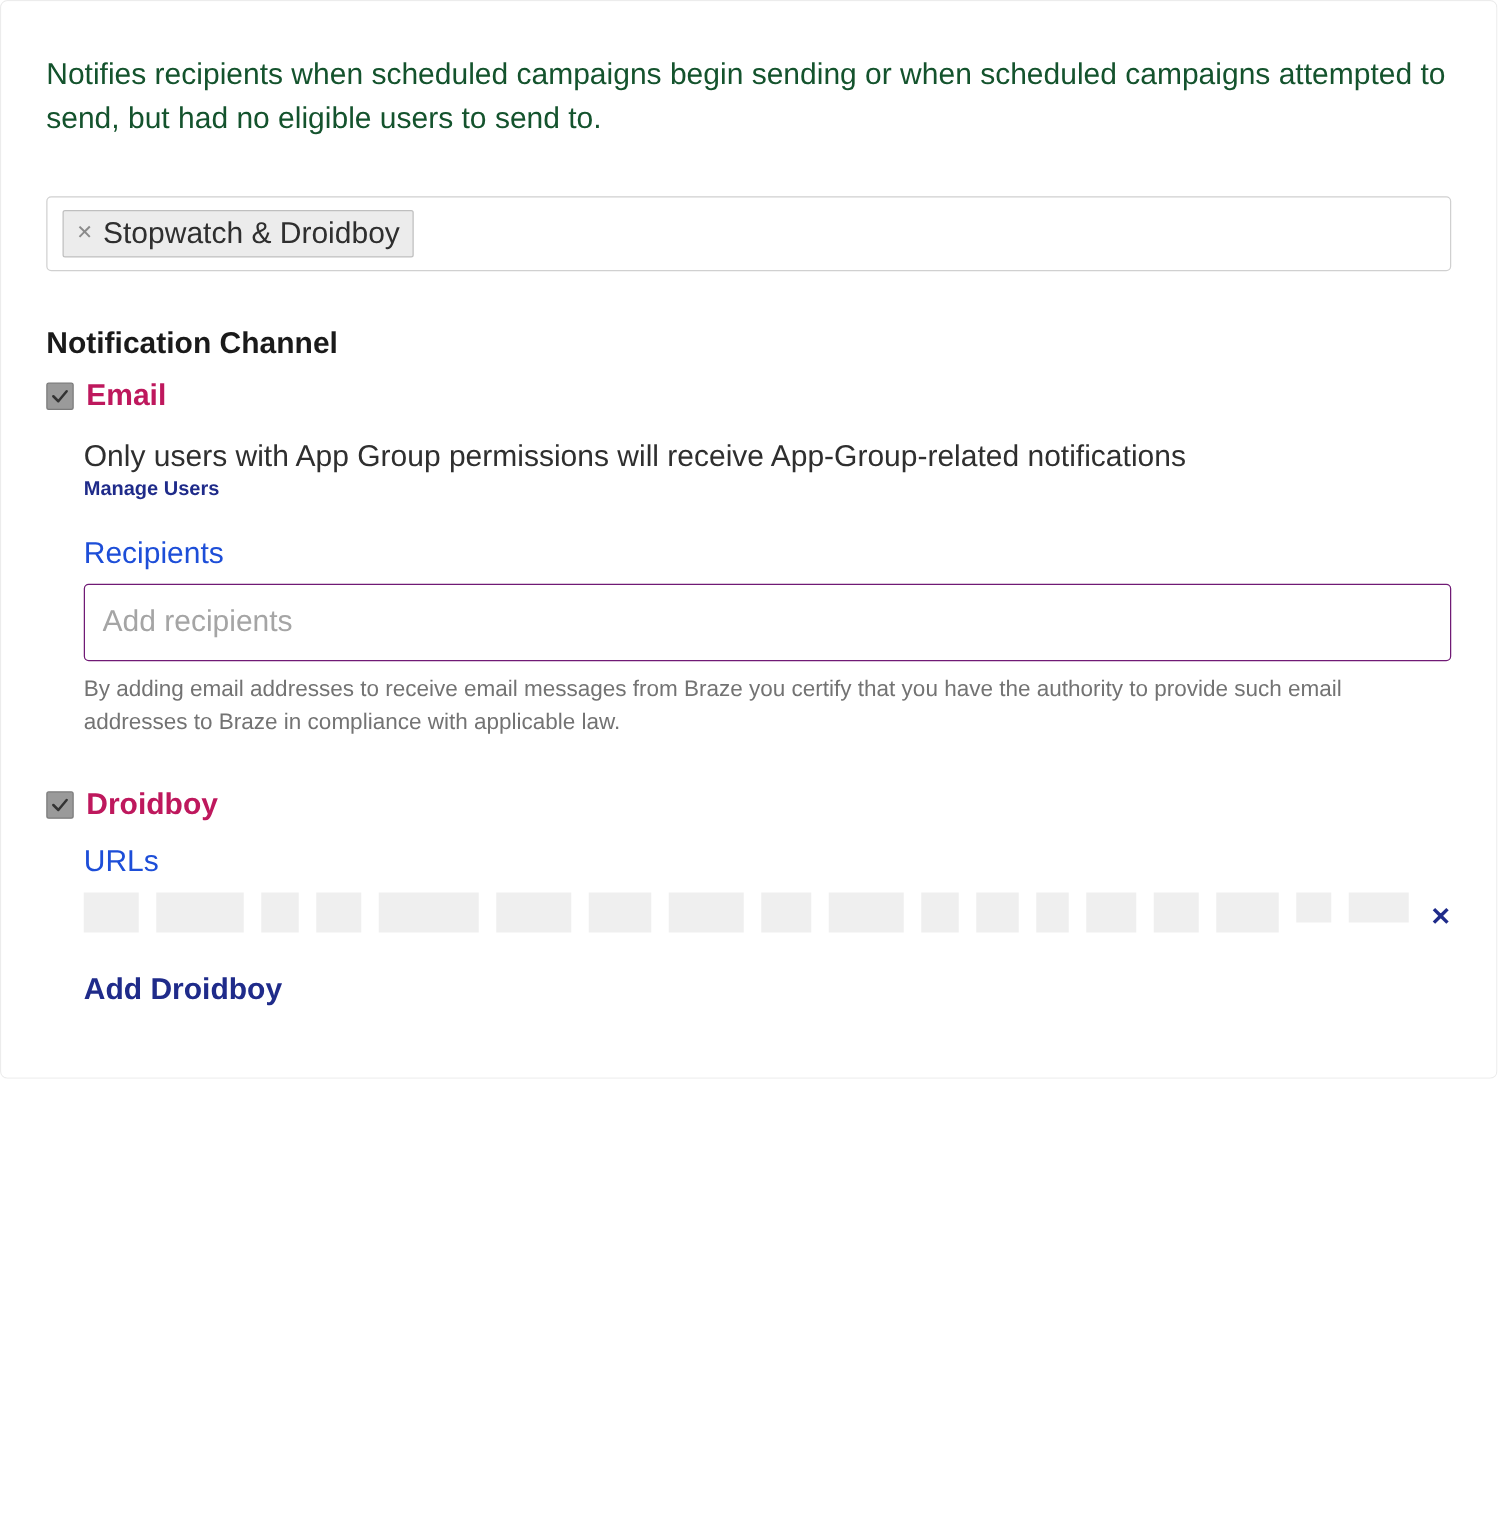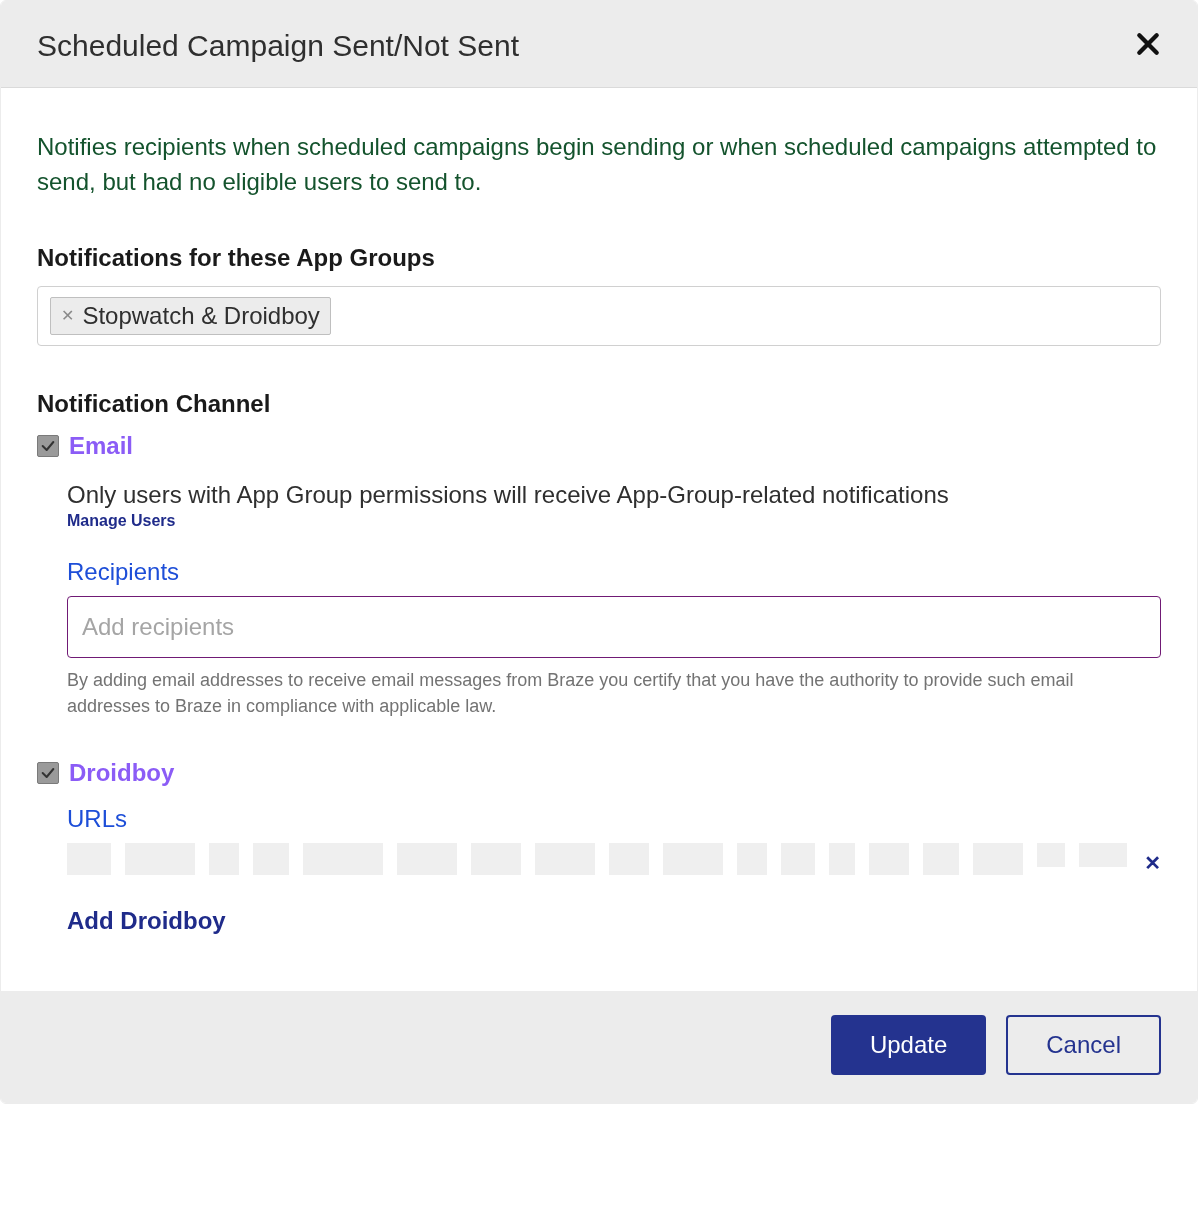--- a/index.html
+++ b/index.html
@@ -16,21 +16,21 @@
 
   .section-label { font-size: 24px; font-weight: 700; color: #1a1a1a; margin-bottom: 14px; }
 
   .tag-input { border: 1px solid #d0d0d0; border-radius: 4px; padding: 10px 12px; min-height: 60px; display: flex; align-items: center; margin-bottom: 44px; }
   .tag { display: inline-flex; align-items: center; gap: 8px; background: #ececec; border: 1px solid #bfbfbf; border-radius: 2px; padding: 4px 10px; font-size: 24px; color: #2f2f2f; }
   .tag-x { color: #8a8a8a; font-size: 16px; line-height: 1; cursor: pointer; }
 
   .channel-row { display: flex; align-items: center; gap: 10px; margin-top: 12px; margin-bottom: 18px; }
   .cb { width: 22px; height: 22px; border: 1px solid #7a7a7a; border-radius: 2px; background: #9a9a9a; display: inline-flex; align-items: center; justify-content: center; cursor: pointer; }
   .cb svg { display: block; }
-  .channel-label { font-size: 24px; font-weight: 700; color: #8b5cf6; }
+  .channel-label { font-size: 24px; font-weight: 700; color: #be185d; }
 
   .email-block, .webhook-block { padding-left: 30px; }
   .helper { font-size: 24px; color: #2f2f2f; line-height: 1.45; }
   .link { color: #1f2b8a; font-weight: 700; cursor: pointer; }
   .sublabel { font-size: 24px; color: #1d4ed8; margin-top: 28px; margin-bottom: 10px; }
   .recipients-input { width: 100%; border: 1px solid #701a75; border-radius: 4px; padding: 16px 14px; font-size: 24px; color: #333; }
   .recipients-input::placeholder { color: #a5a5a5; }
   .legal { font-size: 18px; color: #737373; line-height: 1.4; margin-top: 10px; }
 
   .webhook-section { margin-top: 40px; }
@@ -45,34 +45,25 @@
   .modal-footer { background: #ececec; padding: 24px 36px 28px 36px; display: flex; justify-content: flex-end; gap: 20px; }
   .btn { font-size: 24px; padding: 14px 38px; border-radius: 4px; cursor: pointer; border: 1px solid transparent; }
   .btn-primary { background: #24338f; color: #ffffff; }
   .btn-secondary { background: #ececec; color: #24338f; border: 2px solid #24338f; }
 </style>
 </head>
 <body>
 
 <div class="modal">
 
-  <div class="modal-header">
-    <div class="modal-title">Scheduled Campaign Sent/Not Sent</div>
-    <div class="close-btn">
-      <svg width="26" height="26" viewBox="0 0 24 24">
-          <path d="M4 4 L20 20 M20 4 L4 20" stroke="#111" stroke-width="4" stroke-linecap="round"></path>
-        </svg>
-    </div>
-  </div>
 
   <div class="modal-body">
 
     <p class="desc">Notifies recipients when scheduled campaigns begin sending or when scheduled campaigns attempted to send, but had no eligible users to send to.</p>
 
-    <div class="section-label">Notifications for these App Groups</div>
     <div class="tag-input">
       <span class="tag">
         <span class="tag-x">✕</span>
         <span>Stopwatch &amp; Droidboy</span>
       </span>
     </div>
 
     <div class="section-label">Notification Channel</div>
 
     <div class="channel-row">
@@ -127,18 +118,14 @@
               <span class="blk bshort" style="width:48px"></span>
           </div>
           <span class="kicon">✕</span>
         </div>
         <span class="add-webhook">Add Droidboy</span>
       </div>
     </div>
 
   </div>
 
-  <div class="modal-footer">
-    <button class="btn btn-primary">Update</button>
-    <button class="btn btn-secondary">Cancel</button>
-  </div>
 
 </div>
 
 </body></html>

